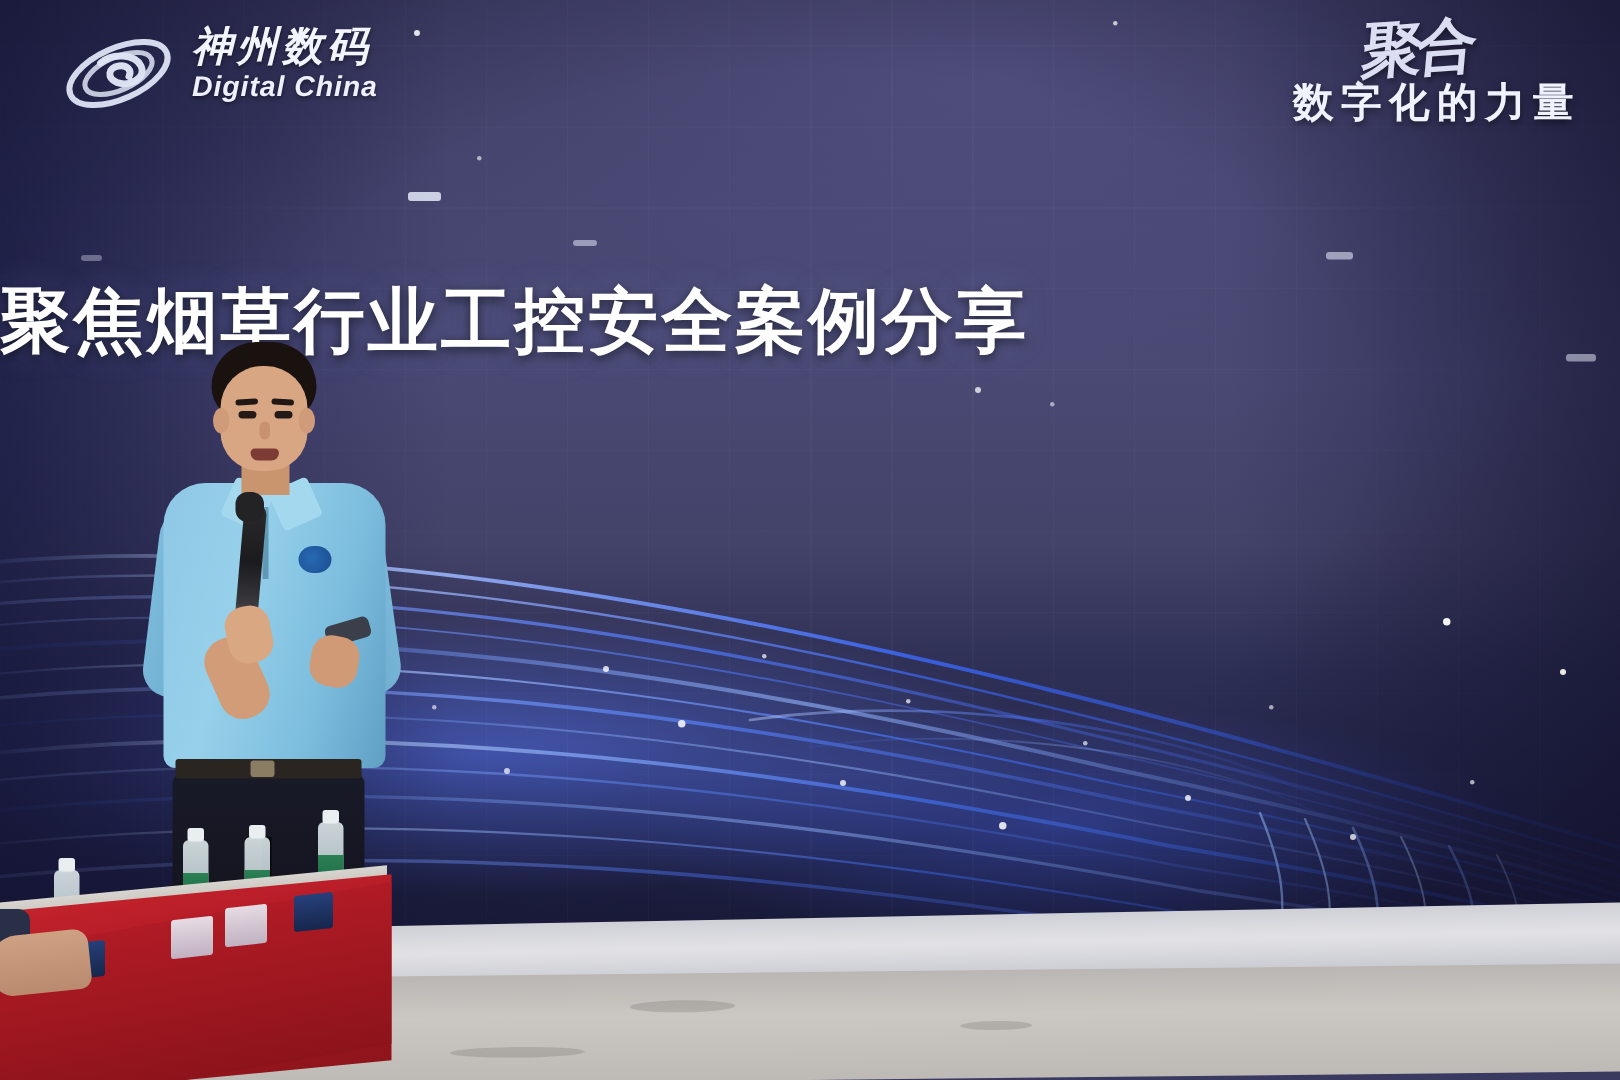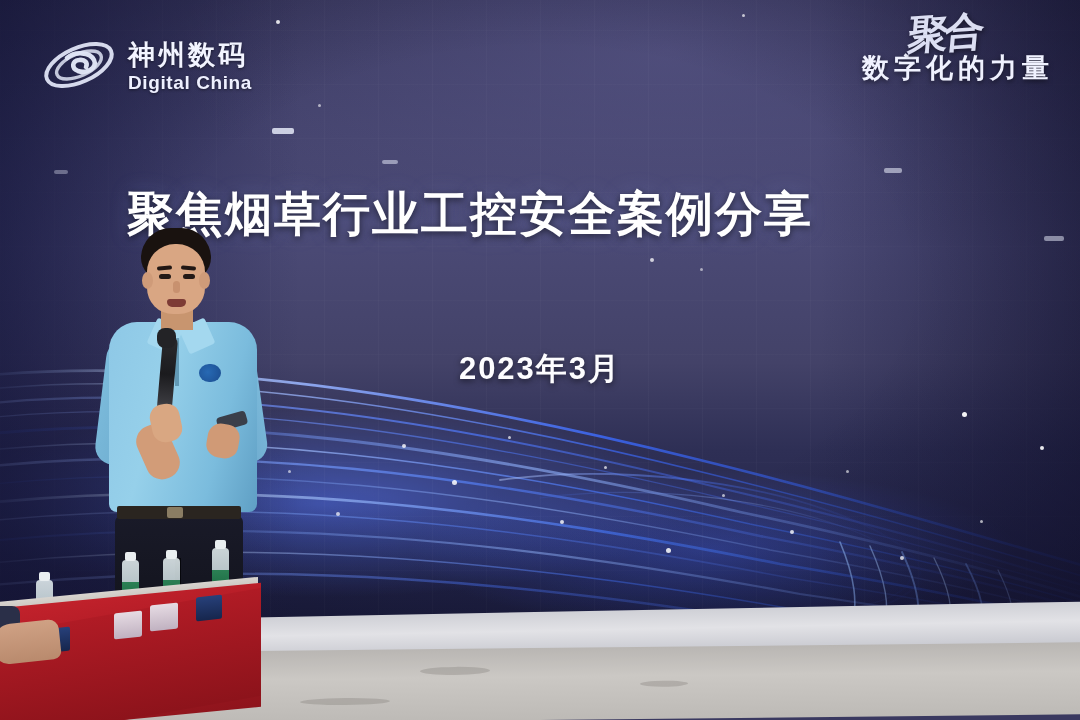--- a/index.html
+++ b/index.html
@@ -49,21 +49,21 @@
       radial-gradient(ellipse 520px 130px at 30% 55%,rgba(58,96,255,.55),rgba(0,0,0,0) 72%),
       radial-gradient(ellipse 420px 110px at 66% 72%,rgba(40,74,230,.42),rgba(0,0,0,0) 72%);
     mix-blend-mode:screen;pointer-events:none;
   }
 
   
   .particle{position:absolute;background:#fff;border-radius:50%;}
   .streak{position:absolute;background:#eef2ff;border-radius:2px;}
 
   
-  .logo-block{position:absolute;left:40px;top:34px;display:flex;align-items:center;gap:10px;}
+  .logo-block{position:absolute;left:40px;top:18px;display:flex;gap:10px;font-style:italic;}
   .logo-mark{width:78px;height:62px;}
   .logo-text{line-height:1;}
   .logo-cn{
     font-size:27px;font-weight:bold;color:#f2f4ff;letter-spacing:3px;
     text-shadow:0 1px 3px rgba(0,0,0,.5);
   }
   .logo-en{
     font-size:19px;font-weight:bold;color:#eef0ff;letter-spacing:.6px;margin-top:4px;
     text-shadow:0 1px 3px rgba(0,0,0,.5);
   }
@@ -76,24 +76,23 @@
     text-shadow:1px 2px 5px rgba(0,0,0,.55);margin-right:74px;opacity:.93;
   }
   .campaign-sub{
     font-size:27px;font-weight:bold;color:#f0f2ff;letter-spacing:5px;margin-top:-4px;
     text-shadow:0 2px 5px rgba(0,0,0,.5);
     margin-left:20px;
   }
 
   
   .slide-title{
-    position:absolute;left:0;top:183px;width:880px;text-align:center;
+    position:absolute;left:0;top:183px;width:880px;text-align:left;
     font-size:47px;font-weight:bold;color:#ffffff;letter-spacing:2px;
     text-shadow:0 2px 7px rgba(0,0,0,.6),0 0 20px rgba(150,170,255,.25);
-    margin-left:30px;
   }
   .slide-date{
     position:absolute;left:0;top:348px;width:1080px;text-align:center;
     font-size:31px;font-weight:bold;color:#fdfdff;letter-spacing:2px;
     text-shadow:0 2px 6px rgba(0,0,0,.55);
   }
   .slide-company{
     position:absolute;left:0;top:452px;width:1080px;text-align:center;
     font-size:33px;font-weight:bold;color:#ffffff;letter-spacing:3px;
     text-shadow:0 2px 7px rgba(10,20,90,.75);
@@ -300,21 +299,20 @@
       <div class="logo-en">Digital China</div>
     </span>
   </div>
 
   <div class="campaign">
     <div class="campaign-calli">聚合</div>
     <div class="campaign-sub">数字化的力量</div>
   </div>
 
   <div class="slide-title">聚焦烟草行业工控安全案例分享</div>
-  <div class="slide-date">2023年3月</div>
 
   <div class="stage-edge"></div>
   <div class="stage-floor">
     <span class="floor-scuff" style="left:420px;top:18px;width:70px;height:8px;"></span>
     <span class="floor-scuff" style="left:640px;top:34px;width:48px;height:6px;"></span>
     <span class="floor-scuff" style="left:300px;top:48px;width:90px;height:7px;"></span>
   </div>
 
   <div class="speaker">
     <div class="sp-legs"></div>

